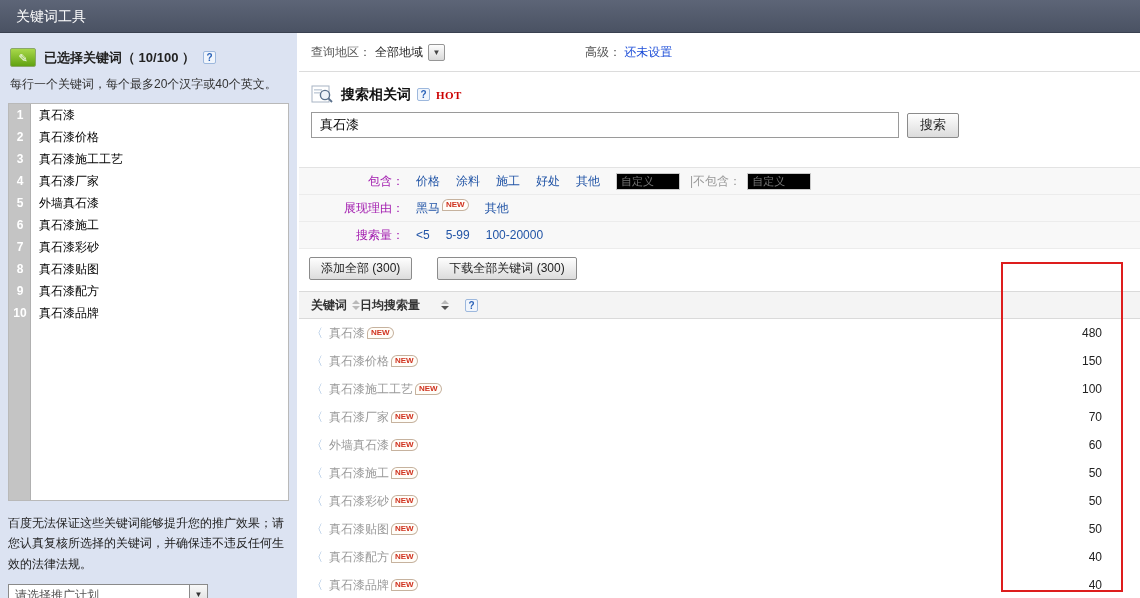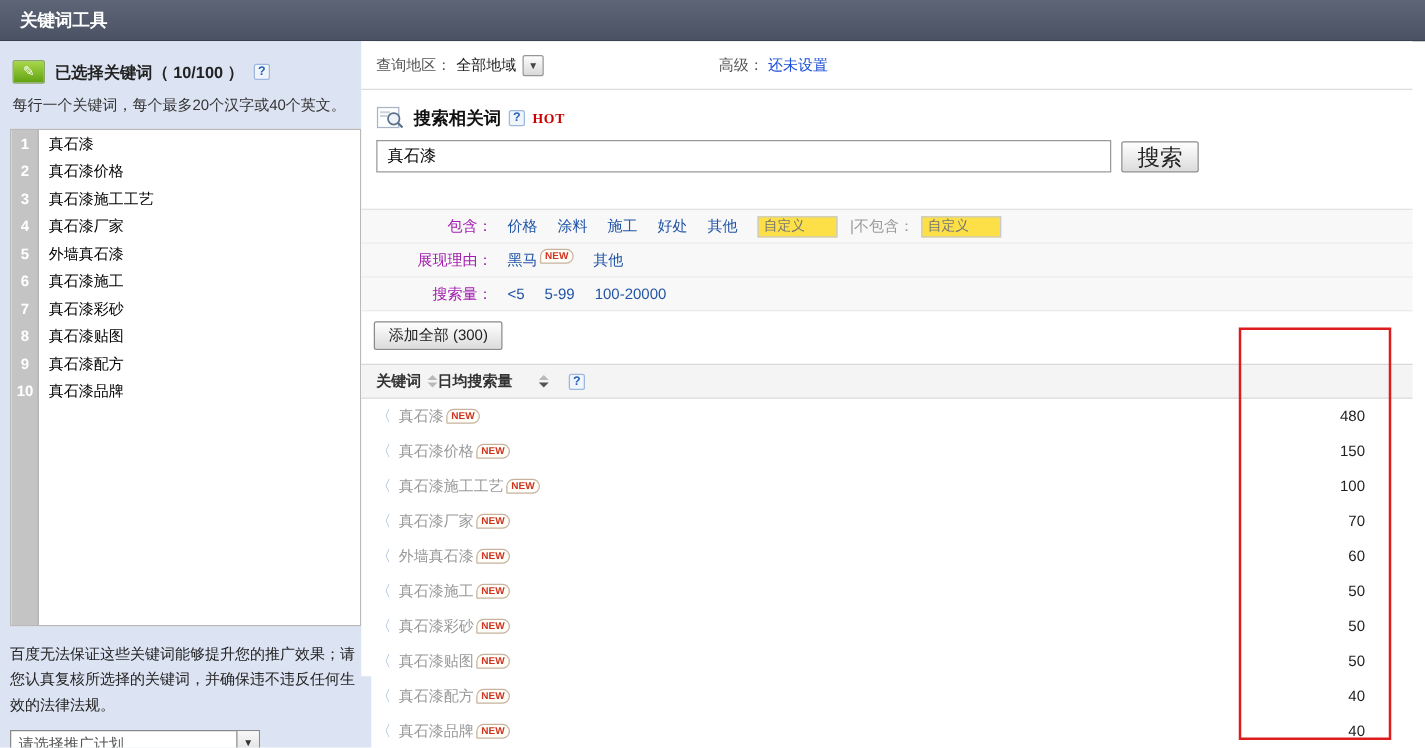--- a/index.html
+++ b/index.html
@@ -2,21 +2,21 @@
 <html><head>
 <meta charset="utf-8">
 <style>
   * { margin:0; padding:0; box-sizing:border-box; }
   html,body { width:1140px; height:598px; overflow:hidden; background:#fff;
     font-family:"Liberation Sans","DejaVu Sans",sans-serif; font-size:12px; color:#333; }
 
   
   .topbar { position:absolute; left:0; top:0; width:1140px; height:33px;
     background:linear-gradient(180deg,#5d6577 0%,#4a5263 100%);
-    border-bottom:1px solid #3a4150; color:#fff; font-size:14px; font-weight:bold;
+    border-bottom:1px solid #3a4150; color:#fff; font-size:14px; font-weight:normal;
     line-height:32px; padding-left:16px; }
 
   
   .sidebar { position:absolute; left:0; top:33px; width:297px; height:565px;
     background:#dce3f2; overflow:hidden; }
   .sb-head { display:flex; align-items:center; gap:8px; padding:15px 10px 4px 10px; }
   .sb-icon { width:26px; height:19px; background:linear-gradient(#a8d84a,#61a211);
     border:1px solid #8aa76a; border-radius:2px; color:#fff; font-size:11px;
     text-align:center; line-height:18px; }
   .sb-title { font-size:13px; font-weight:bold; color:#222; }
@@ -33,46 +33,46 @@
     font-weight:bold; }
   .sb-disclaimer { margin:12px 8px 0 8px; line-height:1.7; color:#222; }
   .sb-select { position:relative; margin:10px 0 0 8px; width:200px; height:22px;
     border:1px solid #8a8a8a; background:#fff; color:#555; line-height:20px;
     padding-left:6px; cursor:pointer; }
   .sb-select .dd { position:absolute; right:0; top:0; width:18px; height:20px;
     border-left:1px solid #8a8a8a; background:linear-gradient(#f8f8f8,#dcdcdc);
     font-size:8px; color:#333; text-align:center; line-height:20px; }
 
   
-  .main { position:absolute; left:289px; top:33px; width:841px; height:508px; background:#fff; }
+  .main { position:absolute; left:299px; top:33px; width:841px; height:508px; background:#fff; }
   .query-row { height:39px; border-bottom:1px solid #dcdcdc; display:flex; align-items:center;
     padding:0 12px; }
   .lbl { color:#555; }
   .val { color:#222; margin-left:4px; }
   .dd-btn { display:inline-block; width:17px; height:17px; border:1px solid #969696;
     border-radius:2px; background:linear-gradient(#fdfdfd,#d9d9d9); font-size:8px; color:#444;
     text-align:center; line-height:15px; vertical-align:middle; margin-left:5px; cursor:pointer; }
   .adv-group { margin-left:140px; }
   .blue-link { color:#1d4ed8; cursor:pointer; text-decoration:none; }
 
   .search-head { display:flex; align-items:center; gap:6px; padding:13px 12px 6px 12px; }
   .search-title { font-size:14px; font-weight:bold; color:#111; }
   .hot { color:#c00; font-weight:bold; font-size:11px; letter-spacing:.5px;font-family:Liberation Serif, serif; }
   .search-row { display:flex; align-items:center; gap:8px; padding:2px 12px 14px 12px; }
   .search-input { width:588px; height:26px; border:1px solid #9a9a9a; padding:0 8px;
     font-size:13px; font-family:inherit; color:#000; }
   .btn { height:25px; padding:0 12px; background:linear-gradient(#fefefe,#dcdcdc);
-    border:1px solid #8b8b8b; border-radius:2px; font-size:18px; color:#222;
+    border:1px solid #8b8b8b; border-radius:2px; font-size:13px; color:#222;
     font-family:inherit; cursor:pointer; }
 
   .filter-panel { margin-top:15px; border-top:1px solid #e3e3e3; background:#f8f8f8; }
   .filter-row { display:flex; align-items:center; height:27px; border-bottom:1px solid #ececec; }
   .filter-label { width:105px; text-align:right; color:#a21caf; flex:none; }
   .f-link { color:#2154a6; margin-left:16px; cursor:pointer; }
-  .custom-input { width:64px; height:17px; border:1px solid #c9c9c9; background:#fde047;
+  .custom-input { width:64px; height:17px; border:1px solid #c9c9c9; background:#000000;
     margin-left:16px; padding:0 4px; font-size:11px; font-family:inherit; color:#777; }
   .excl-label { color:#999; margin-left:10px; }
 
   .actions-row { display:flex; gap:25px; padding:8px 10px; }
   .btn-sm { height:23px; padding:0 11px; font-size:12px; }
 
   .table-head { margin-top:3px; height:28px; background:#f4f4f4; border-top:1px solid #dadada;
     border-bottom:1px solid #dadada; display:flex; justify-content:flex-start;
     align-items:center; padding:0 12px; }
   .th-left, .th-right { display:flex; align-items:center; font-weight:bold; color:#333; }
@@ -186,20 +186,21 @@
     <div class="filter-row">
       <span class="filter-label">搜索量：</span>
       <a class="f-link" style="margin-left:12px">&lt;5</a>
       <a class="f-link">5-99</a>
       <a class="f-link">100-20000</a>
     </div>
   </div>
 
   <div class="actions-row">
     <button class="btn btn-sm">添加全部 (300)</button>
+    <button class="btn btn-sm">下载全部关键词 (300)</button>
   </div>
 
   <div class="table-head">
     <span class="th-left">
       <span>关键词</span>
       <span class="sort">
           <span class="tri-up"></span>
           <span class="tri-dn"></span>
         </span>
     </span>

